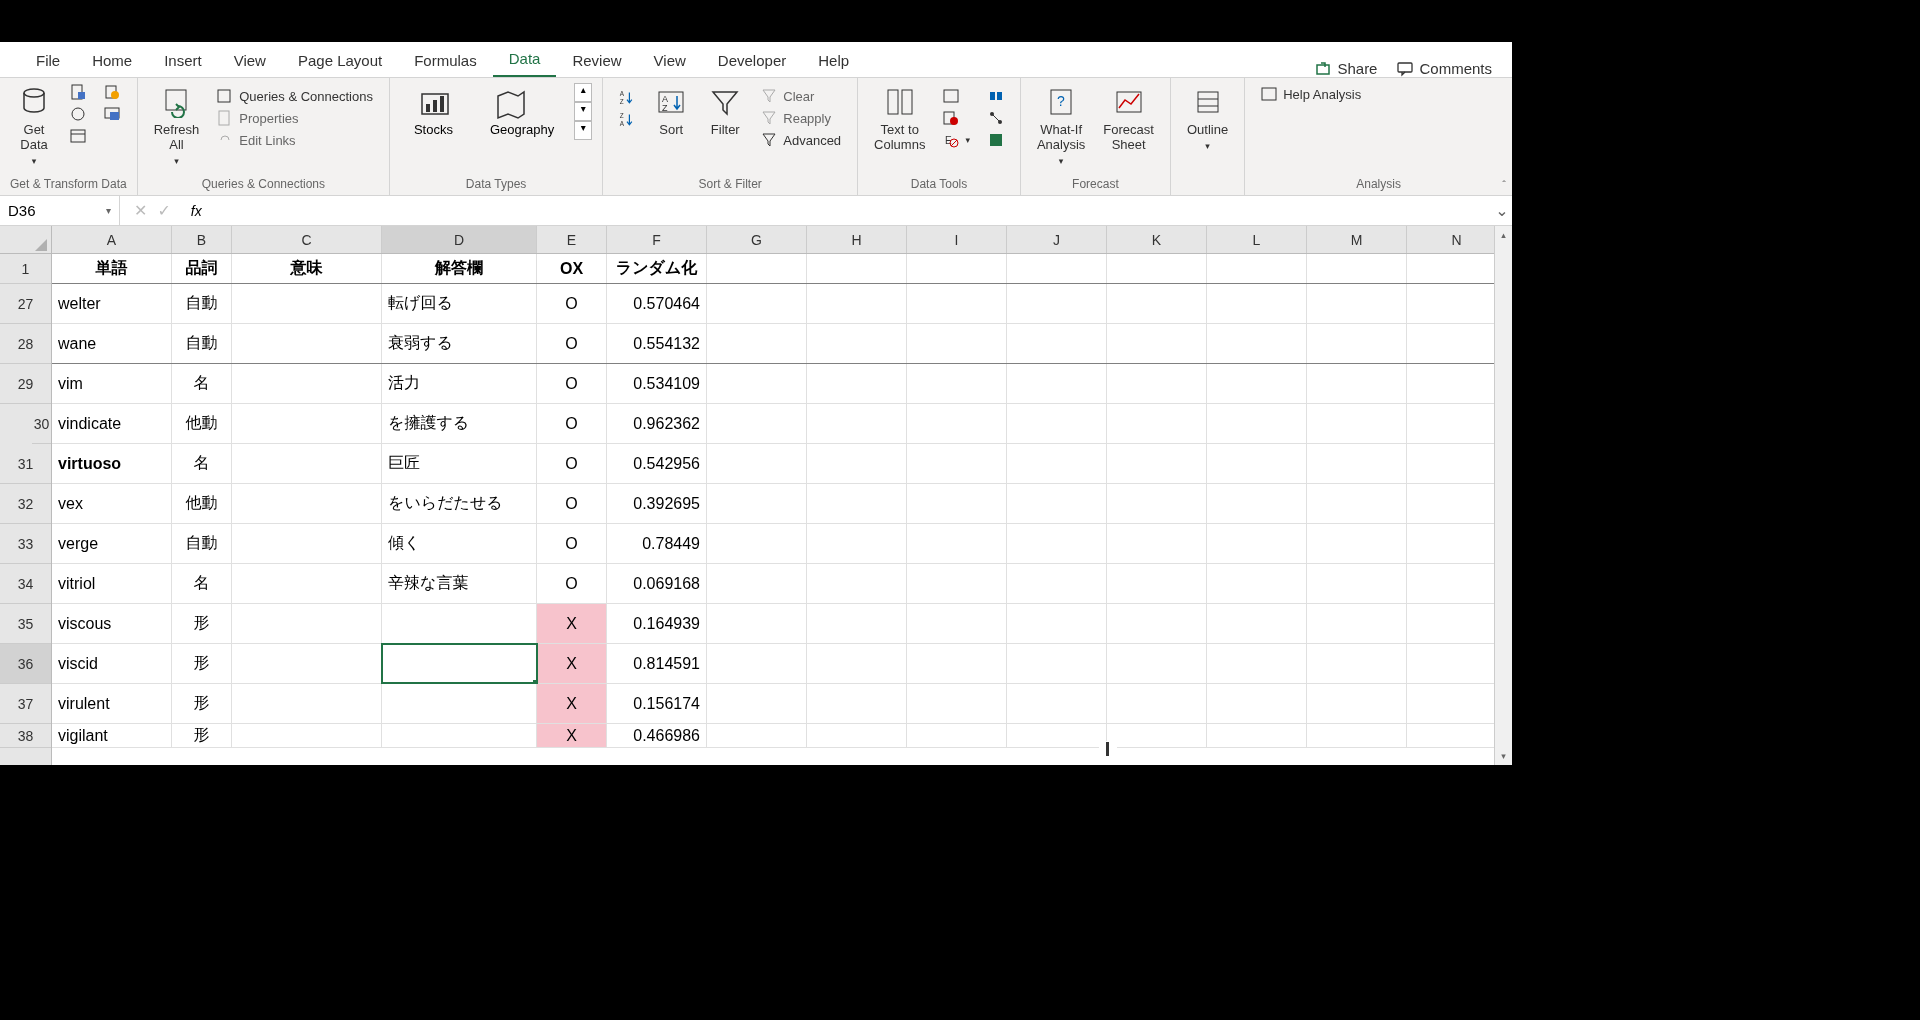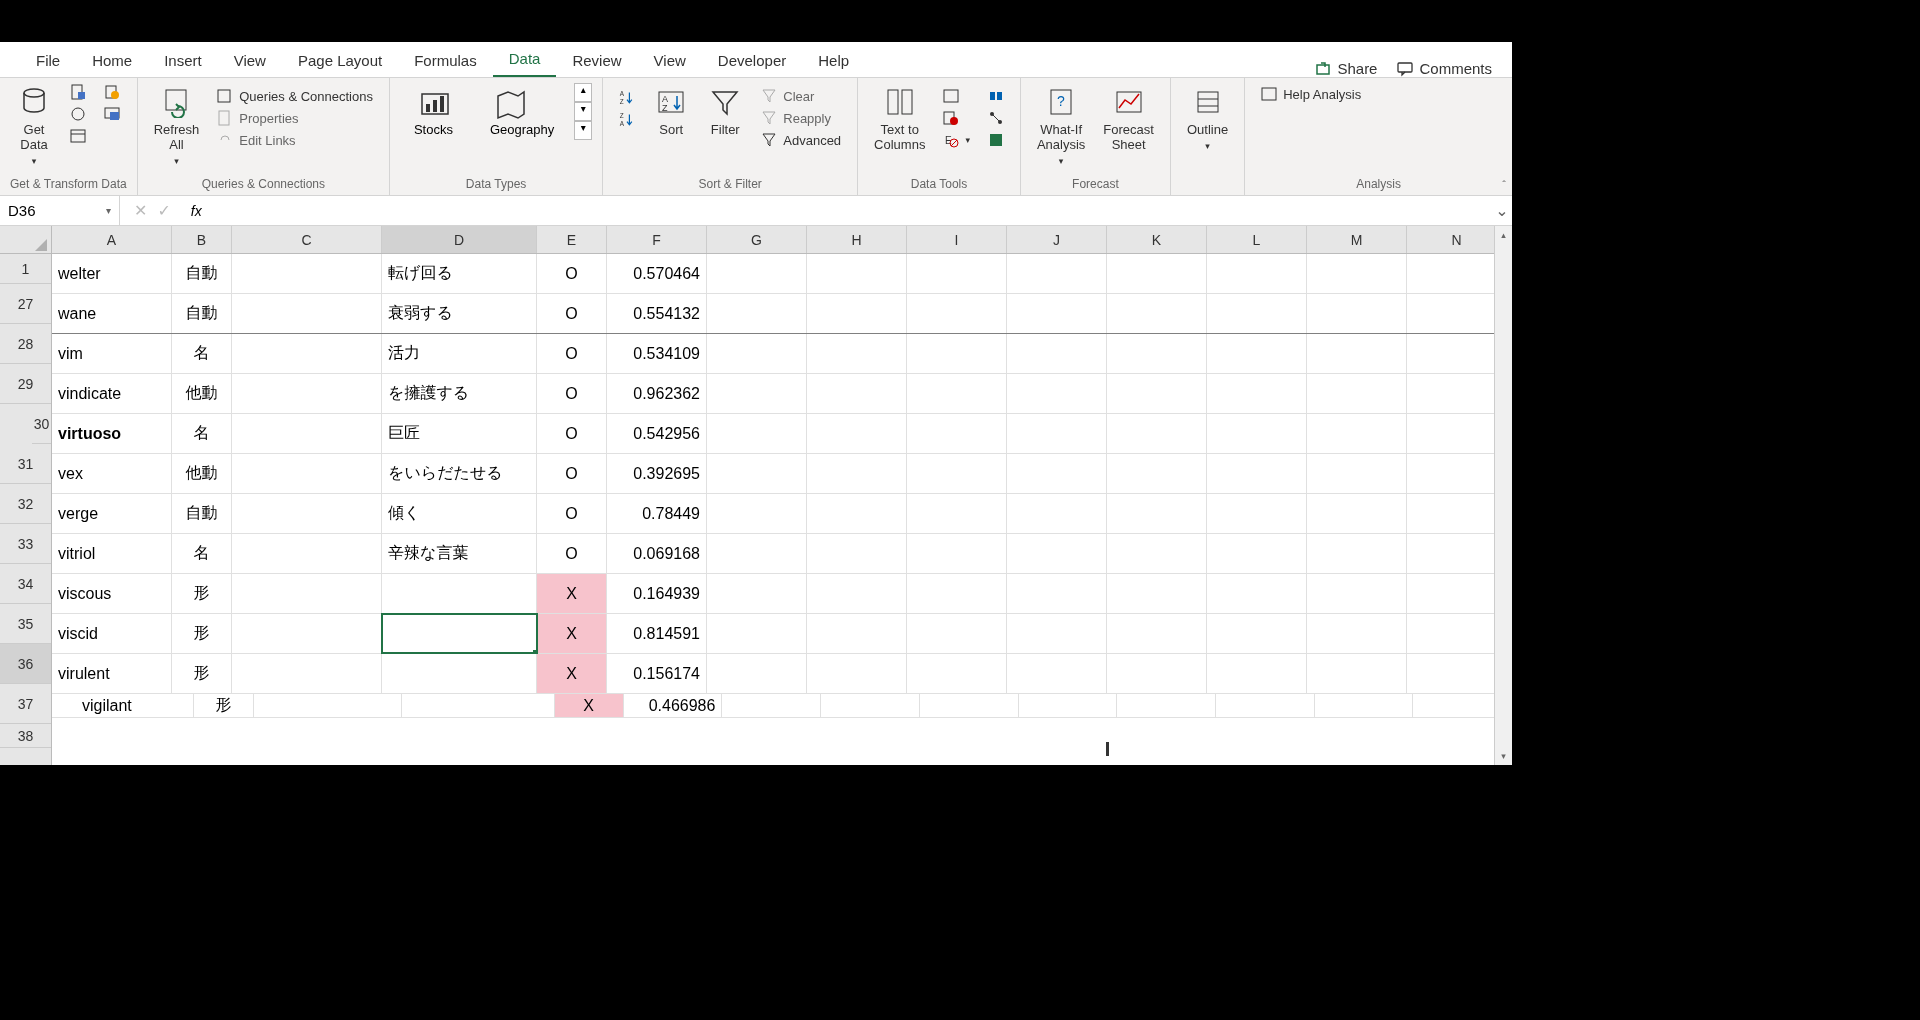--- a/index.html
+++ b/index.html
@@ -490,20 +490,36 @@
           <div class="colh" style="width: 100px;">G</div>
           <div class="colh" style="width: 100px;">H</div>
           <div class="colh" style="width: 100px;">I</div>
           <div class="colh" style="width: 100px;">J</div>
           <div class="colh" style="width: 100px;">K</div>
           <div class="colh" style="width: 100px;">L</div>
           <div class="colh" style="width: 100px;">M</div>
           <div class="colh" style="width: 100px;">N</div>
         </div>
       <div class="rows" id="rows">
+          <div class="drow freeze" style="height: 30px;">
+            <div class="cell header" style="width: 120px; height: 100%;">単語</div>
+            <div class="cell header" style="width: 60px; height: 100%;">品詞</div>
+            <div class="cell header" style="width: 150px; height: 100%;">意味</div>
+            <div class="cell header" style="width: 155px; height: 100%;">解答欄</div>
+            <div class="cell header" style="width: 70px; height: 100%;">OX</div>
+            <div class="cell header" style="width: 100px; height: 100%;">ランダム化</div>
+            <div class="cell header" style="width: 100px; height: 100%;"></div>
+            <div class="cell header" style="width: 100px; height: 100%;"></div>
+            <div class="cell header" style="width: 100px; height: 100%;"></div>
+            <div class="cell header" style="width: 100px; height: 100%;"></div>
+            <div class="cell header" style="width: 100px; height: 100%;"></div>
+            <div class="cell header" style="width: 100px; height: 100%;"></div>
+            <div class="cell header" style="width: 100px; height: 100%;"></div>
+            <div class="cell header" style="width: 100px; height: 100%;"></div>
+          </div>
           <div class="drow" style="height: 40px;">
             <div class="cell" style="width: 120px; height: 100%;">welter</div>
             <div class="cell center" style="width: 60px; height: 100%;">自動</div>
             <div class="cell" style="width: 150px; height: 100%;"></div>
             <div class="cell" style="width: 155px; height: 100%;">転げ回る</div>
             <div class="cell center" style="width: 70px; height: 100%;">O</div>
             <div class="cell right" style="width: 100px; height: 100%;">0.570464</div>
             <div class="cell" style="width: 100px; height: 100%;"></div>
             <div class="cell" style="width: 100px; height: 100%;"></div>
             <div class="cell" style="width: 100px; height: 100%;"></div>
@@ -669,21 +685,21 @@
             <div class="cell" style="width: 100px; height: 100%;"></div>
             <div class="cell" style="width: 100px; height: 100%;"></div>
             <div class="cell" style="width: 100px; height: 100%;"></div>
             <div class="cell" style="width: 100px; height: 100%;"></div>
             <div class="cell" style="width: 100px; height: 100%;"></div>
             <div class="cell" style="width: 100px; height: 100%;"></div>
             <div class="cell" style="width: 100px; height: 100%;"></div>
             <div class="cell" style="width: 100px; height: 100%;"></div>
           </div>
           <div class="drow" style="height: 24px;">
-            <div class="cell" style="width: 120px; height: 100%; margin-left: 24px;">vigilant</div>
+            <div class="cell" style="width: 120px; height: 100%;">vigilant</div>
             <div class="cell center" style="width: 60px; height: 100%;">形</div>
             <div class="cell" style="width: 150px; height: 100%;"></div>
             <div class="cell" style="width: 155px; height: 100%;"></div>
             <div class="cell center pink" style="width: 70px; height: 100%;">X</div>
             <div class="cell right" style="width: 100px; height: 100%;">0.466986</div>
             <div class="cell" style="width: 100px; height: 100%;"></div>
             <div class="cell" style="width: 100px; height: 100%;"></div>
             <div class="cell" style="width: 100px; height: 100%;"></div>
             <div class="cell" style="width: 100px; height: 100%;"></div>
             <div class="cell" style="width: 100px; height: 100%;"></div>

